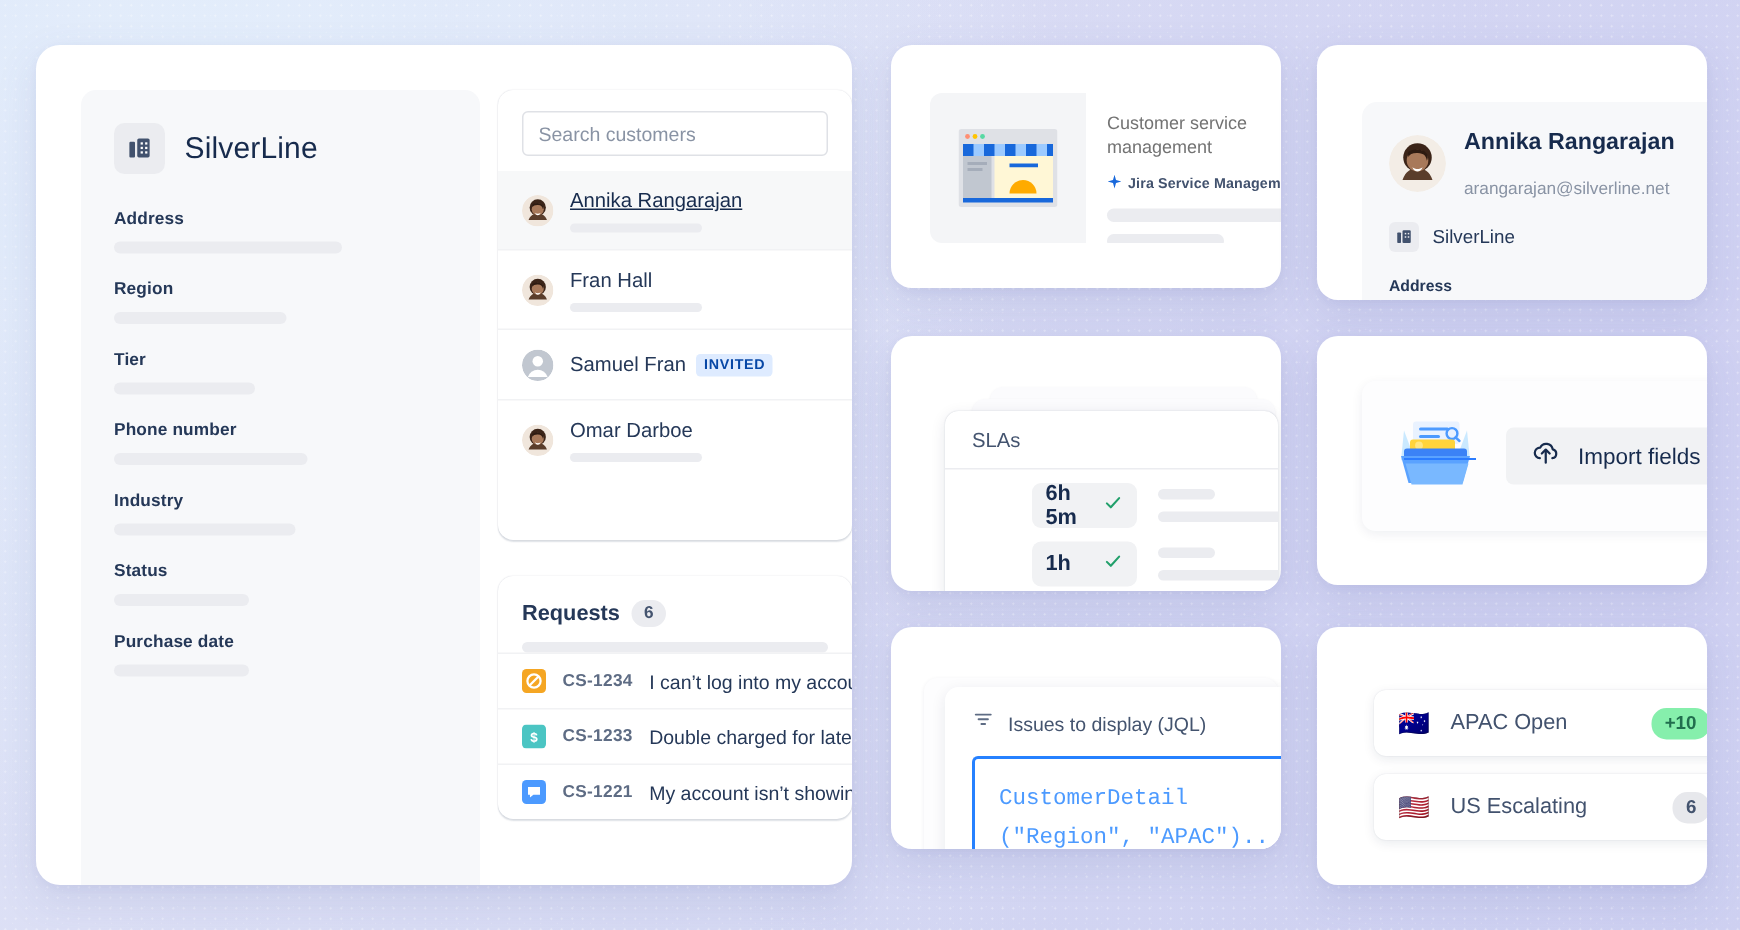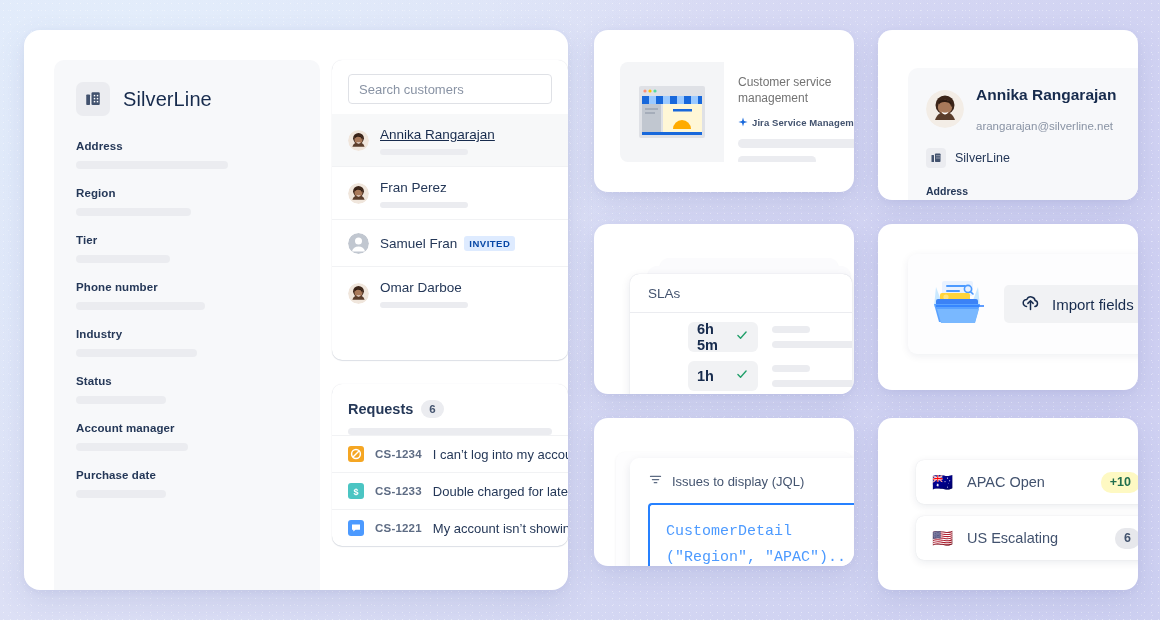--- a/index.html
+++ b/index.html
@@ -172,21 +172,21 @@
     box-shadow:0 2px 8px rgba(9,30,66,.09),0 0 1px rgba(9,30,66,.12);
     display:flex;align-items:center;gap:13px;padding:0 16px;box-sizing:border-box;
   }
   #flag-0{top:42px;}
   #flag-1{top:98px;}
   .flag-emoji{font-size:17px;line-height:1;width:22px;flex:none;}
   .flag-label{flex:1;font-size:14.5px;color:#42526e;white-space:nowrap;}
   .flag-badge{
     border-radius:10px;font-size:12.5px;font-weight:bold;padding:2px 9px;line-height:17px;white-space:nowrap;
   }
-  .badge-green{background:#fef9c3;color:#216e4e;}
+  .badge-green{background:#86efac;color:#216e4e;}
   .badge-grey{background:#e7e8ec;color:#44546f;}
 </style>
 </head>
 <body>
 
 <div class="stage">
   <div class="grain"></div>
 
   <div class="card" id="left-panel">
     <div class="left-inner">
@@ -226,24 +226,20 @@
             </div>
             <div class="field">
               <div class="field-label">Industry</div>
               <div class="bar" style="width: 121px;"></div>
             </div>
             <div class="field">
               <div class="field-label">Status</div>
               <div class="bar" style="width: 90px;"></div>
             </div>
             <div class="field">
-              <div class="field-label">Account manager</div>
-              <div class="bar" style="width: 112px;"></div>
-            </div>
-            <div class="field">
               <div class="field-label">Purchase date</div>
               <div class="bar" style="width: 90px;"></div>
             </div>
           </div>
       </div>
 
       <div class="list-col">
 
         <div class="sub-card" style="height:300px;">
           <div class="search-wrap">
@@ -263,21 +259,21 @@
               </div>
               <div class="cust-row">
                 <span class="avatar"><svg width="21" height="21" viewBox="0 0 24 24">
                     <circle cx="12" cy="12" r="12" fill="#f0e6dc"></circle>
                     <circle cx="12" cy="9.5" r="6.2" fill="#3b2418"></circle>
                     <path d="M5 19c1.2-3.6 4-5 7-5s5.8 1.4 7 5z" fill="#5a3d2b"></path>
                     <circle cx="12" cy="10.8" r="4.6" fill="#a8795a"></circle>
                     <path d="M7.8 7.6c1-2 7-2.2 8.3.6.4.9.3 1.9-.2 2.7-.3-2.2-1.3-3.2-3.8-3.3-2.2-.1-3.5.6-4 1.7z" fill="#2e1b11"></path>
                     <path d="M9.9 13.6c1.2 1 3.1 1 4.3 0-.4 1.3-1.4 1.9-2.1 1.9s-1.8-.6-2.2-1.9z" fill="#fff"></path>
                   </svg></span>
-                <span class="cust-meta"><span class="cust-name">Fran Perez</span><div class="cust-sub"></div></span>
+                <span class="cust-meta"><span class="cust-name">Fran Hall</span><div class="cust-sub"></div></span>
               </div>
               <div class="cust-row">
                 <span class="avatar"><svg width="21" height="21" viewBox="0 0 24 24">
                     <circle cx="12" cy="12" r="12" fill="#c1c7d0"></circle>
                     <circle cx="12" cy="9" r="4" fill="#fff"></circle>
                     <path d="M4.5 21a7.8 7.8 0 0 1 15 0z" fill="#fff"></path>
                   </svg></span>
                 <span class="cust-meta"><span class="cust-name">Samuel Fran</span><span class="lozenge">INVITED</span></span>
               </div>
               <div class="cust-row">

